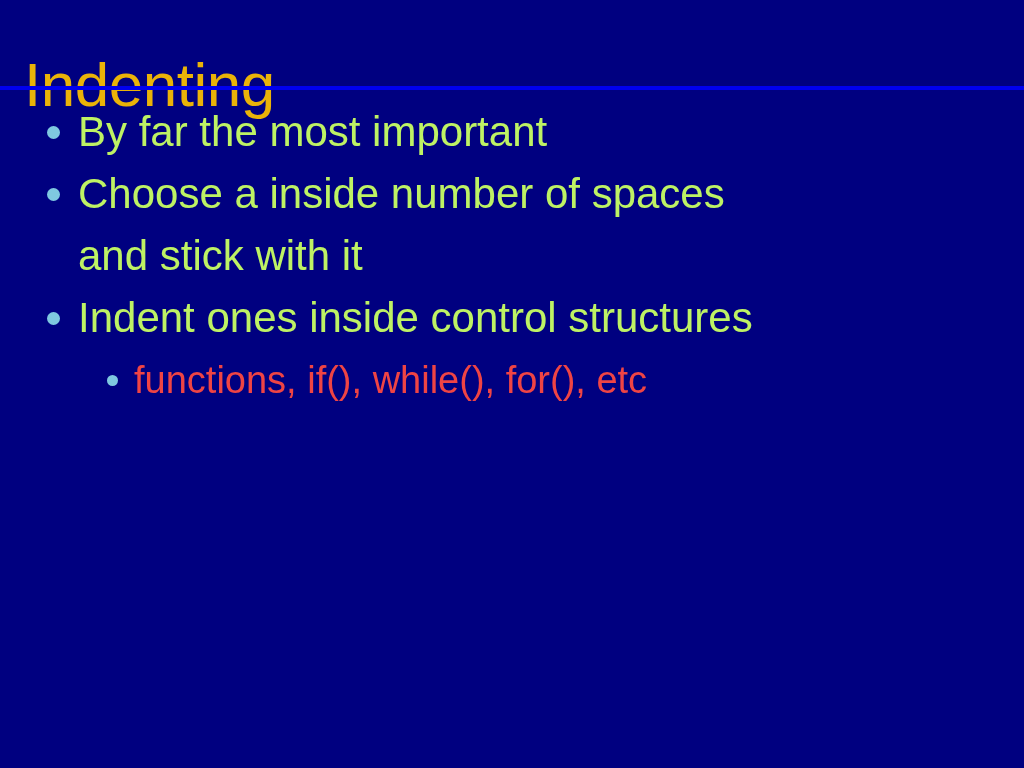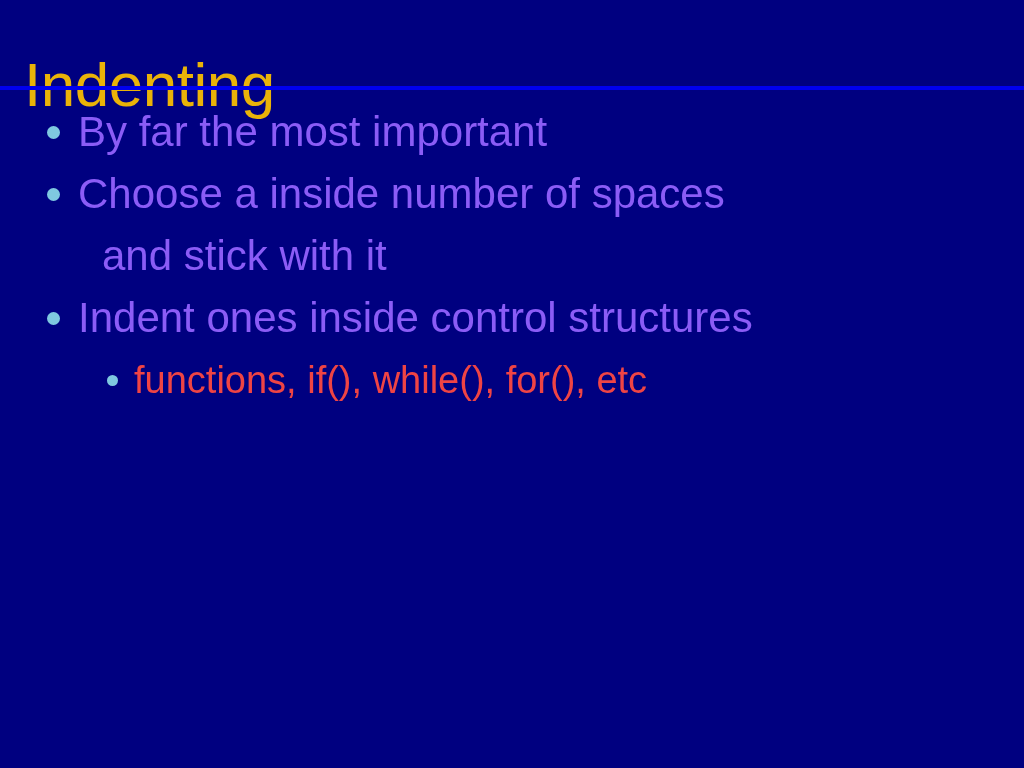--- a/index.html
+++ b/index.html
@@ -52,21 +52,21 @@
   #body-list {
     position: absolute;
     left: 0;
     top: 101px;
     width: 1024px;
   }
 
   .bullet-row {
     position: relative;
     padding-left: 78px;
-    color: #8b5cf6;
+    color: #bef264;
     font-size: 42px;
     line-height: 62px;
     font-weight: normal;
   }
 
   .bullet-row .dot {
     position: absolute;
     left: 47px;
     top: 25px;
     width: 13px;
@@ -75,21 +75,20 @@
     background: #7FC8E0;
   }
 
   .bullet-row .btext {
     display: block;
   }
 
   
   .bullet-row .btext-cont {
     display: block;
-    margin-left: 24px;
   }
 
   
   .subbullet-row {
     position: relative;
     padding-left: 134px;
     color: #ef4444;
     font-size: 38px;
     line-height: 62px;
     font-weight: normal;

